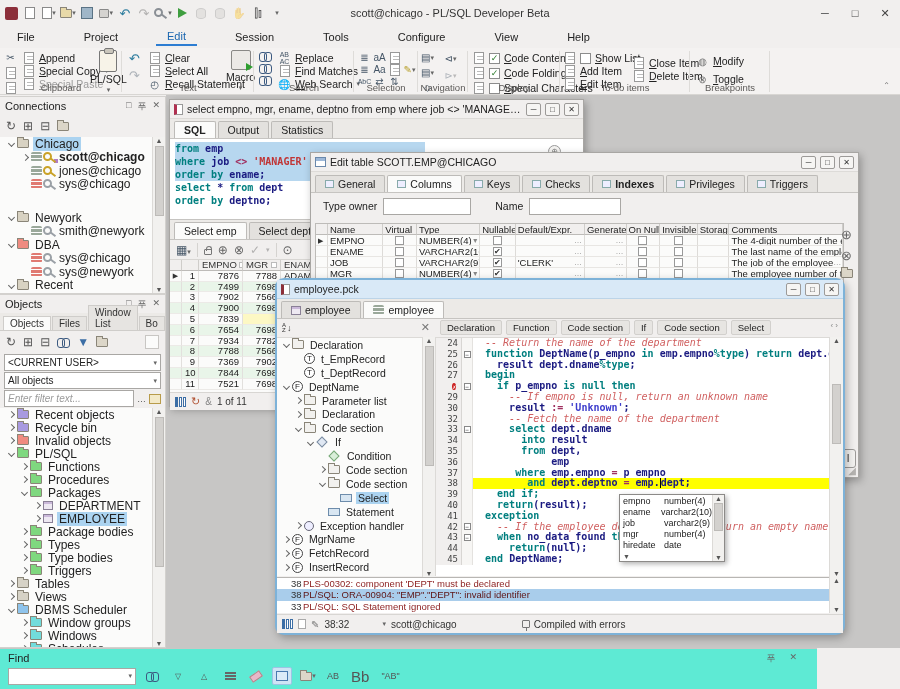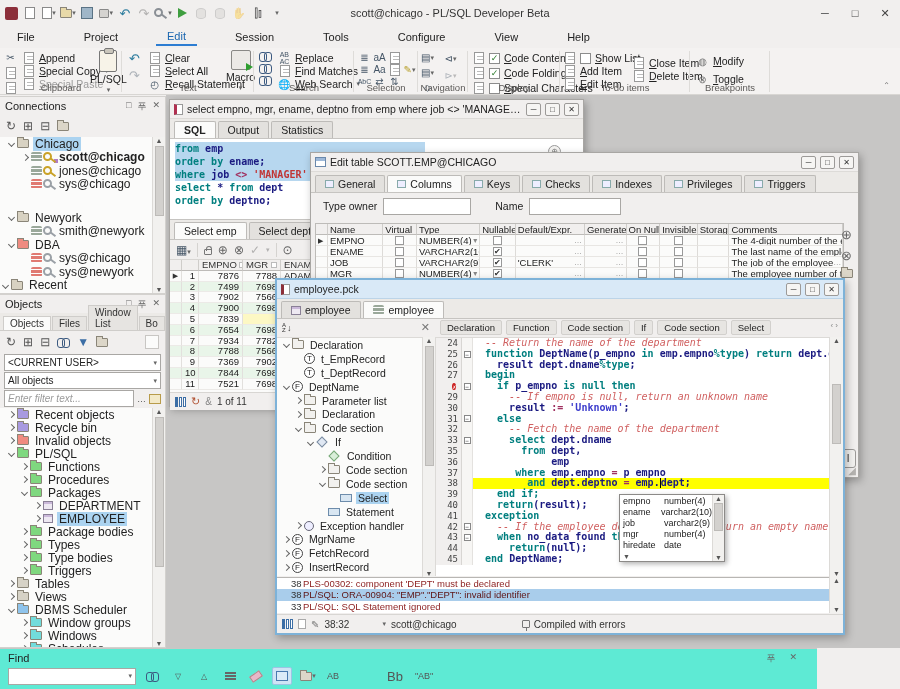--- a/index.html
+++ b/index.html
@@ -534,21 +534,21 @@
           <span class="dbi" style="--c:#e07a72"></span>
           <span class="keyic" style="--c:#9aa0a6;position:relative;"></span>
           <span class="lab">sys@chicago</span>
         </div>
         <div class="trow " style="padding-left:20px;">
           <span class="exp"></span>
           <span class="dbi" style="--c:#e07a72"></span>
           <span class="keyic" style="--c:#9aa0a6;position:relative;"></span>
           <span class="lab">sys@newyork</span>
         </div>
-        <div class="trow " style="">
+        <div class="trow " style="padding-left:6px;">
           <span class="exp">
             <span class="chev d"></span>
           </span>
           <span class="fold" style="--c:#d8d2c2;margin-right:4px;"></span>
           <span class="lab">Recent</span>
         </div>
         <div class="trow " style="padding-left:20px;font-weight:bold;">
           <span class="exp">
             <span class="chev "></span>
           </span>
@@ -764,22 +764,22 @@
         <span class="wb">□</span>
         <span class="wb">✕</span>
       </div>
       <div class="dtabs" id="sql-tabs">
           <span class="dtab on">SQL</span>
           <span class="dtab ">Output</span>
           <span class="dtab ">Statistics</span>
         </div>
       <div class="codearea" style="height:80px;" id="sql-code">
           <div class="sline sel"><span class="sg-k">from </span><span class="sg-i">emp</span></div>
+          <div class="sline sel"><span class="sg-k">where </span><span class="sg-i">job </span><span class="sg-o">&lt;&gt; </span><span class="sg-s">'MANAGER'</span></div>
           <div class="sline sel"><span class="sg-k">order by </span><span class="sg-i">ename;</span></div>
-          <div class="sline sel"><span class="sg-k">where </span><span class="sg-i">job </span><span class="sg-o">&lt;&gt; </span><span class="sg-s">'MANAGER'</span></div>
           <div class="sline "><span class="sg-k">select </span><span class="sg-i">* </span><span class="sg-k">from </span><span class="sg-i">dept</span></div>
           <div class="sline "><span class="sg-k">order by </span><span class="sg-i">deptno;</span></div>
         </div>
       <span class="compass" style="right:22px;top:45px;">⊕</span>
       <div class="rtabs" id="sql-result-tabs">
           <span class="dtab on" style="font-weight:normal;">Select emp</span>
           <span class="dtab " style="font-weight:normal;">Select dept</span>
         </div>
       <div class="gtool">
         <span style="color:#456;">▦<span class="dda">▾</span></span>
@@ -908,21 +908,21 @@
         <span style="flex:1;">Edit table SCOTT.EMP@CHICAGO</span>
         <span class="wb">─</span>
         <span class="wb">□</span>
         <span class="wb">✕</span>
       </div>
       <div class="dtabs" id="et-tabs" style="padding-top:3px;">
           <span class="dtab " style="font-weight:normal;"><span style="width:9px;height:8px;border:1px solid #8aa;background:#eef;"></span>General</span>
           <span class="dtab on" style="font-weight:normal;"><span style="width:9px;height:8px;border:1px solid #8aa;background:#eef;"></span>Columns</span>
           <span class="dtab " style="font-weight:normal;"><span style="width:9px;height:8px;border:1px solid #8aa;background:#eef;"></span>Keys</span>
           <span class="dtab " style="font-weight:normal;"><span style="width:9px;height:8px;border:1px solid #8aa;background:#eef;"></span>Checks</span>
-          <span class="dtab " style="font-weight:normal;"><span style="width:9px;height:8px;border:1px solid #8aa;background:#eef;"></span>Indexes</span>
+          <span class="dtab " style="font-weight:bold;"><span style="width:9px;height:8px;border:1px solid #8aa;background:#eef;"></span>Indexes</span>
           <span class="dtab " style="font-weight:normal;"><span style="width:9px;height:8px;border:1px solid #8aa;background:#eef;"></span>Privileges</span>
           <span class="dtab " style="font-weight:normal;"><span style="width:9px;height:8px;border:1px solid #8aa;background:#eef;"></span>Triggers</span>
         </div>
       <div class="flex" style="height:26px;padding-left:12px;gap:6px;">
         <span class="fieldlb">Type owner</span>
         <span class="input" style="width:88px;"></span>
         <span class="fieldlb" style="margin-left:18px;">Name</span>
         <span class="input" style="width:92px;"></span>
       </div>
       <div class="egrid" style="left:4px;top:70px;width:529px;" id="et-grid">
@@ -1063,21 +1063,21 @@
         </div>
       <div class="sidetool" style="right:5px;top:74px;">
         <span>⊕</span>
         <span>⊗</span>
         <span class="fold" style="--c:#dcd6c8"></span>
       </div>
       <span class="abs" style="right:2px;top:296px;width:16px;height:19px;border:1px solid #9c9a98;border-radius:3px;background:#f3f2f0;font-size:10px;text-align:center;line-height:18px;">l</span>
       <span class="grip" style="right:2px;bottom:1px;">◢</span>
     </div>
 
-    <div class="win empwin" style="left:109px;top:183px;width:570px;height:357px;">
+    <div class="win empwin" style="left:109px;top:183px;width:570px;height:357px;border-radius:9px;">
       <div class="wtitle">
         <span style="width:9px;height:11px;background:#fff;border:1px solid #999;border-left:3px solid #8c2f3a;"></span>
         <span style="flex:1;">employee.pck</span>
         <span class="wb">─</span>
         <span class="wb">□</span>
         <span class="wb">✕</span>
       </div>
       <div class="dtabs" id="emp-tabs">
           <span class="dtab " style="font-weight:normal;"><span class="cube" style="margin-right:0;"></span>employee</span>
           <span class="dtab on" style="font-weight:normal;"><span class="dbi" style="--c:#9aa89a;"></span>employee</span>
@@ -1257,37 +1257,35 @@
             <span class="lnum">29</span>
             <span class="foldc"></span>
             <span class="etext"><span class="sg-c">      -- If empno is null, return an unknown name</span></span>
           </div>
           <div class="eline ">
             <span class="lnum">30</span>
             <span class="foldc"></span>
             <span class="etext"><span class="sg-i">      result </span><span class="sg-o">:= </span><span class="sg-sb">'Unknown'</span><span class="sg-i">;</span></span>
           </div>
           <div class="eline ">
-            <span class="lnum">31</span>
-            <span class="foldc">
-              <span class="foldbox">−</span>
-            </span>
-            <span class="etext"><span class="sg-k">    else</span></span>
-          </div>
-          <div class="eline ">
             <span class="lnum">32</span>
             <span class="foldc"></span>
             <span class="etext"><span class="sg-c">      -- Fetch the name of the department</span></span>
           </div>
           <div class="eline ">
             <span class="lnum">33</span>
             <span class="foldc">
               <span class="foldbox">−</span>
             </span>
             <span class="etext"><span class="sg-k">      select </span><span class="sg-i">dept.dname</span></span>
+          </div>
+          <div class="eline ">
+            <span class="lnum">34</span>
+            <span class="foldc"></span>
+            <span class="etext"><span class="sg-k">        into </span><span class="sg-i">result</span></span>
           </div>
           <div class="eline ">
             <span class="lnum">35</span>
             <span class="foldc"></span>
             <span class="etext"><span class="sg-k">        from </span><span class="sg-i">dept,</span></span>
           </div>
           <div class="eline ">
             <span class="lnum">36</span>
             <span class="foldc"></span>
             <span class="etext"><span class="sg-i">             emp</span></span>
@@ -1441,18 +1439,18 @@
           <span class="eraser"></span>
         </span>
       <span class="fbtn on">
           <span class="winic"></span>
         </span>
       <span class="fbtn">
           <span class="fold" style="--c:#dcd6c8"></span>
           <span class="dda">▾</span>
         </span>
       <span class="fbtn" style="font-size:9px;width:auto;padding:0 3px;">AB</span>
-      <span class="fbtn" style="font-size:13px;width:auto;padding:0 3px;margin-left:36px;">Bb</span>
+      <span class="fbtn" style="font-size:15px;width:auto;padding:0 3px;">Bb</span>
       <span class="fbtn" style="font-size:9px;width:auto;padding:0 3px;">"AB"</span>
     </div>
   </div>
 
 </div>
 
 </body></html>

